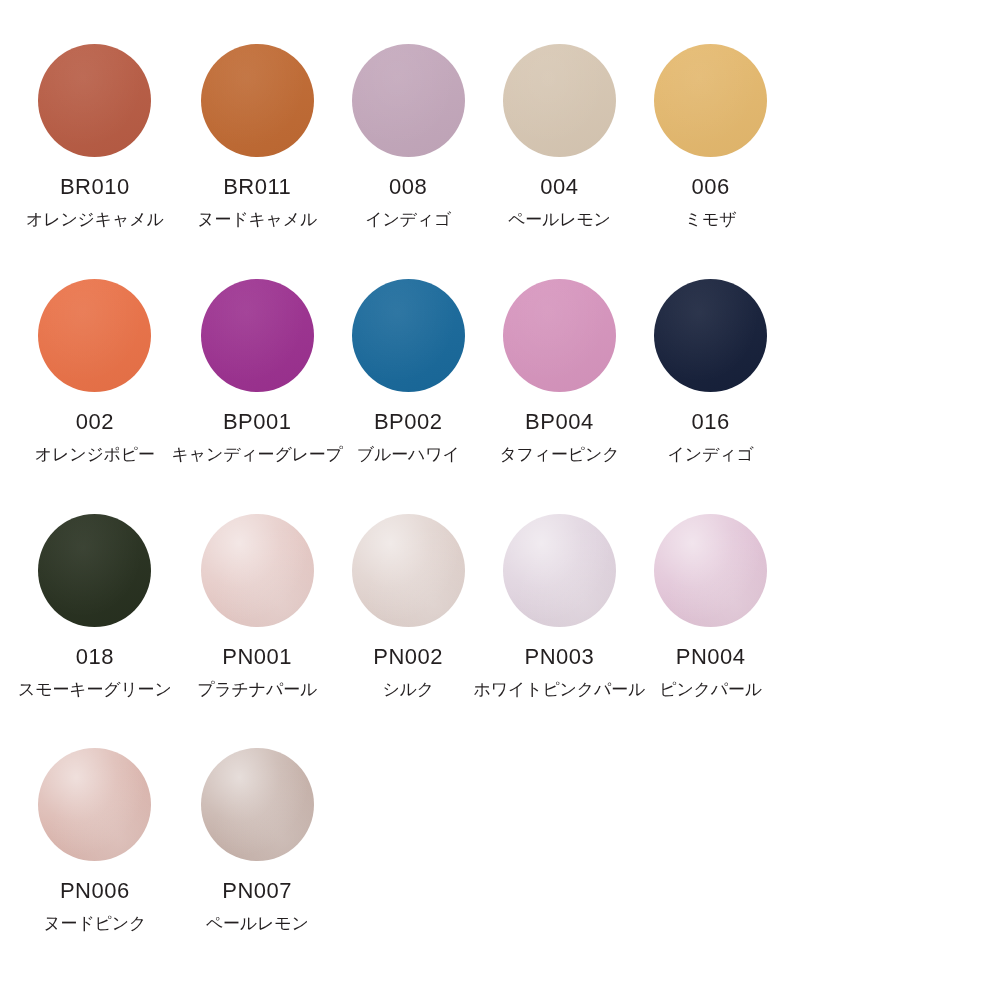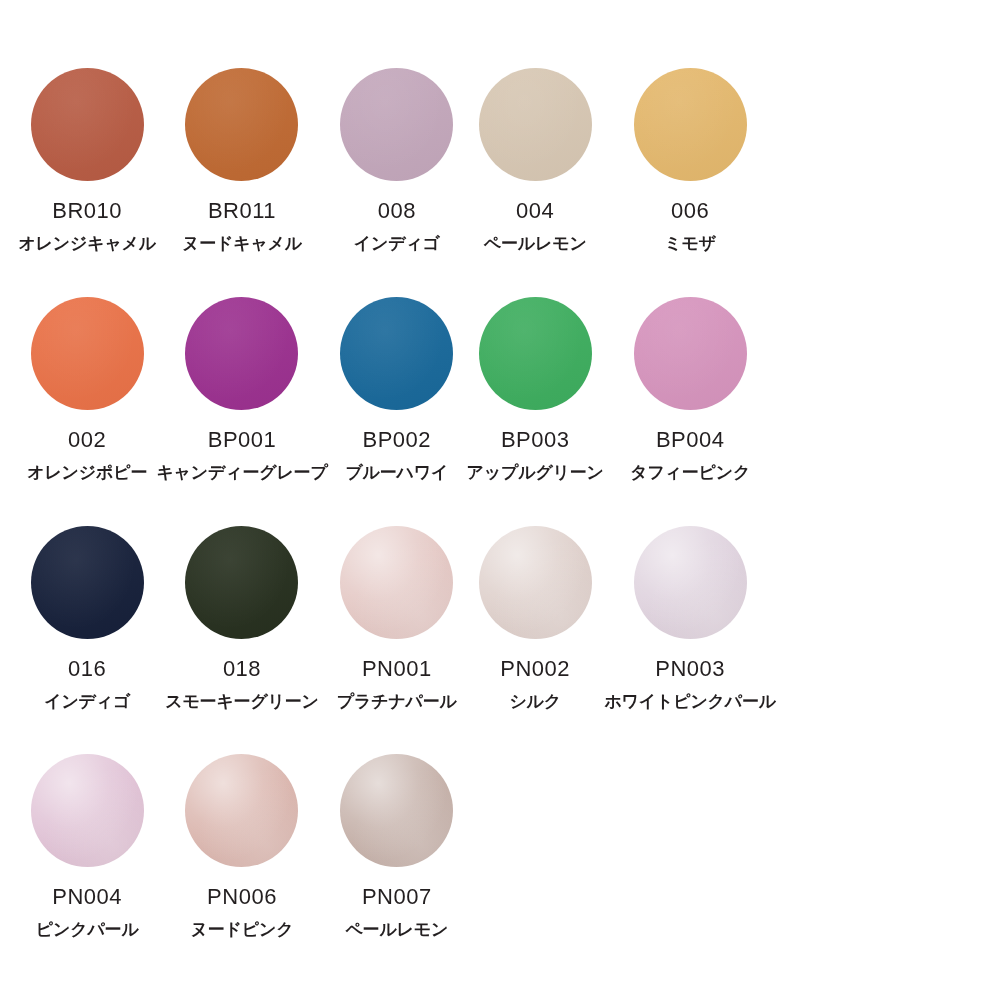--- a/index.html
+++ b/index.html
@@ -13,21 +13,21 @@
     background: #ffffff;
     font-family: "Liberation Sans", "DejaVu Sans", sans-serif;
     color: #231f20;
     overflow: hidden;
   }
 
   #swatch-grid {
     box-sizing: border-box;
     width: 794px;
     height: 1001px;
-    padding: 68px 18px 18px 18px;
+    padding: 44px 18px 18px 18px;
     display: grid;
     grid-template-columns: repeat(5, 1fr);
     grid-template-rows: repeat(4, 1fr);
     column-gap: 0px;
     row-gap: 0px;
     align-content: start;
   }
 
   .swatch-cell {
     display: flex;
@@ -67,21 +67,20 @@
     white-space: nowrap;
   }
 
   .swatch-name {
     margin-top: 12px;
     font-size: 17px;
     line-height: 1.15;
     letter-spacing: -0.2px;
     color: #231f20;
     white-space: nowrap;
-    font-weight: bold;
   }
 </style>
 </head>
 <body>
 
 <div id="swatch-grid" style="background: rgb(255, 255, 255); grid-template-columns: repeat(5, 1fr); grid-template-rows: repeat(4, 1fr);">
     <div class="swatch-cell">
       <div class="swatch-disc matte" style="background-color: rgb(184, 92, 68);"></div>
       <div class="swatch-code">BR010</div>
       <div class="swatch-name">オレンジキャメル</div>
@@ -113,25 +112,20 @@
     </div>
     <div class="swatch-cell">
       <div class="swatch-disc matte" style="background-color: rgb(156, 49, 144);"></div>
       <div class="swatch-code">BP001</div>
       <div class="swatch-name">キャンディーグレープ</div>
     </div>
     <div class="swatch-cell">
       <div class="swatch-disc matte" style="background-color: rgb(25, 105, 155);"></div>
       <div class="swatch-code">BP002</div>
       <div class="swatch-name">ブルーハワイ</div>
-    </div>
-    <div class="swatch-cell">
-      <div class="swatch-disc matte" style="background-color: rgb(62, 174, 95);"></div>
-      <div class="swatch-code">BP003</div>
-      <div class="swatch-name">アップルグリーン</div>
     </div>
     <div class="swatch-cell">
       <div class="swatch-disc matte" style="background-color: rgb(215, 149, 190);"></div>
       <div class="swatch-code">BP004</div>
       <div class="swatch-name">タフィーピンク</div>
     </div>
     <div class="swatch-cell">
       <div class="swatch-disc matte" style="background-color: rgb(22, 32, 58);"></div>
       <div class="swatch-code">016</div>
       <div class="swatch-name">インディゴ</div>

